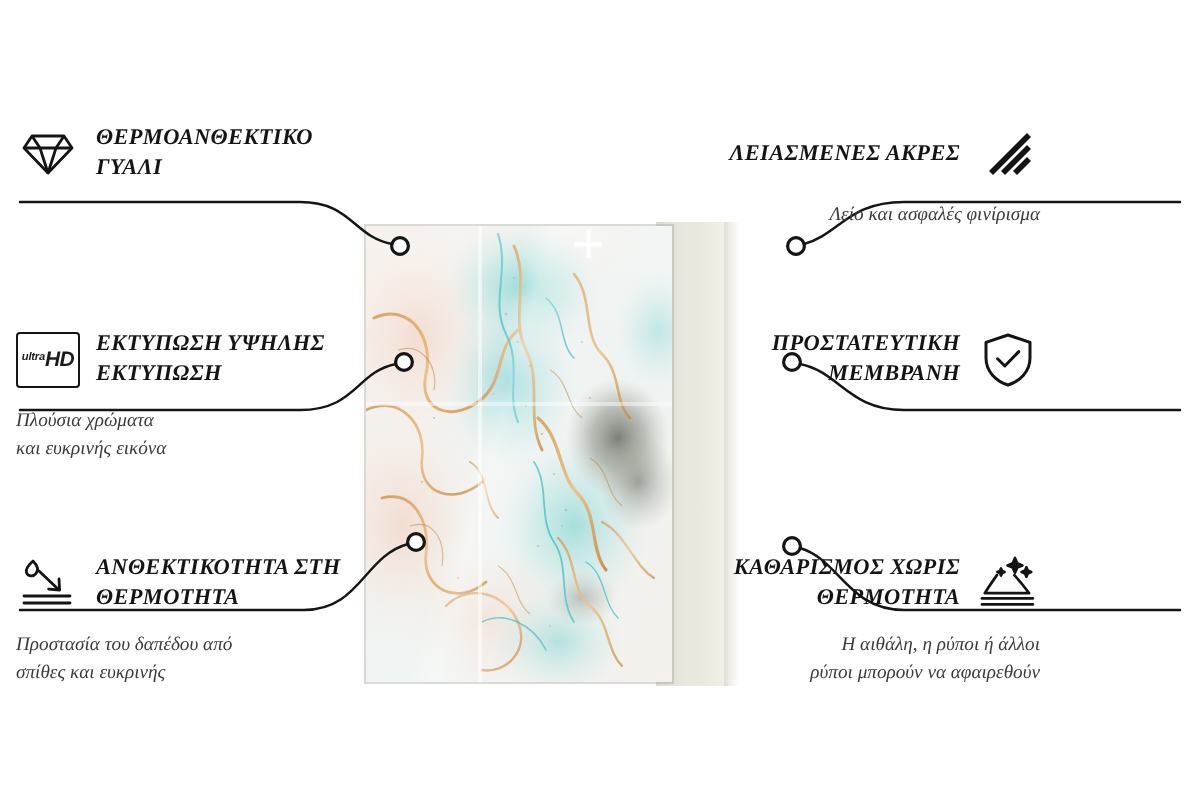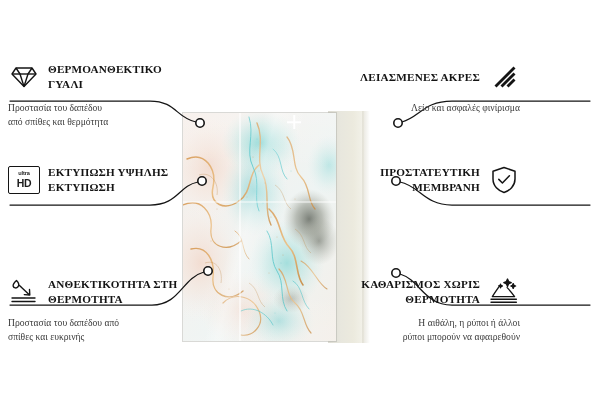--- a/index.html
+++ b/index.html
@@ -13,20 +13,21 @@
     font-family: "Liberation Serif", "DejaVu Serif", serif;
     overflow: hidden;
     position: relative;
   }
 
   #infographic {
     position: absolute;
     inset: 0;
     width: 528px;
     height: 400px;
+    font-style: italic;
   }
 
   
   .product-stage {
     position: absolute;
     left: 183px;
     top: 113px;
     width: 230px;
     height: 228px;
   }
@@ -172,21 +173,21 @@
   .feature.row-2 { top: 163px; }
   .feature.row-3 { top: 275px; }
 
   
   .hd-badge {
     width: 30px;
     height: 26px;
     border: 1.6px solid #141414;
     border-radius: 2px;
     display: flex;
-    flex-direction: column;
+    flex-direction: row;
     align-items: center;
     justify-content: center;
     line-height: 1;
   }
   .hd-badge .hd-small {
     font-family: "Liberation Sans", sans-serif;
     font-size: 5.6px;
     font-weight: 700;
     letter-spacing: -.1px;
   }
@@ -349,34 +350,34 @@
       <span class="feature-icon">
         <svg width="26" height="22" viewBox="0 0 26 22" fill="none" stroke="#141414" stroke-width="1.4" stroke-linejoin="round">
           <path d="M5 2 H21 L25 8 L13 20.5 L1 8 Z"></path>
           <path d="M1 8 H25"></path>
             <path d="M5 2 L9 8 L13 20.5"></path>
             <path d="M21 2 L17 8 L13 20.5"></path>
         </svg>
       </span>
       <span class="feature-title">ΘΕΡΜΟΑΝΘΕΚΤΙΚΟ ΓΥΑΛΙ</span>
     </div>
-    <div class="feature-body">Προστασία του δαπέδου
-από σπίθες και θερμότητα</div>
   </div>
 
   <div class="feature feature-left row-2">
     <div class="feature-head">
       <span class="feature-icon">
         <span class="hd-badge">
           <span class="hd-small">ultra</span>
           <span class="hd-big">HD</span>
         </span>
       </span>
       <span class="feature-title">ΕΚΤΥΠΩΣΗ ΥΨΗΛΗΣ ΕΚΤΥΠΩΣΗ</span>
     </div>
+    <div class="feature-body">Πλούσια χρώματα
+και ευκρινής εικόνα</div>
   </div>
 
   <div class="feature feature-left row-3">
     <div class="feature-head">
       <span class="feature-icon">
         <svg width="28" height="26" viewBox="0 0 28 26" fill="none" stroke="#141414" stroke-width="1.4" stroke-linecap="round" stroke-linejoin="round">
           <path d="M6.5 1.5 C9 4, 9.5 6, 8 7.8 C6.5 9.6, 3.8 9.2, 3.2 7.2 C2.7 5.4, 4.2 3.6, 6.5 1.5 Z"></path>
           <path d="M9.5 6.5 L19 15.5"></path>
           <path d="M19.5 10.5 L19.8 16 L14.3 15.6"></path>
           <path d="M2 19 H25"></path>

